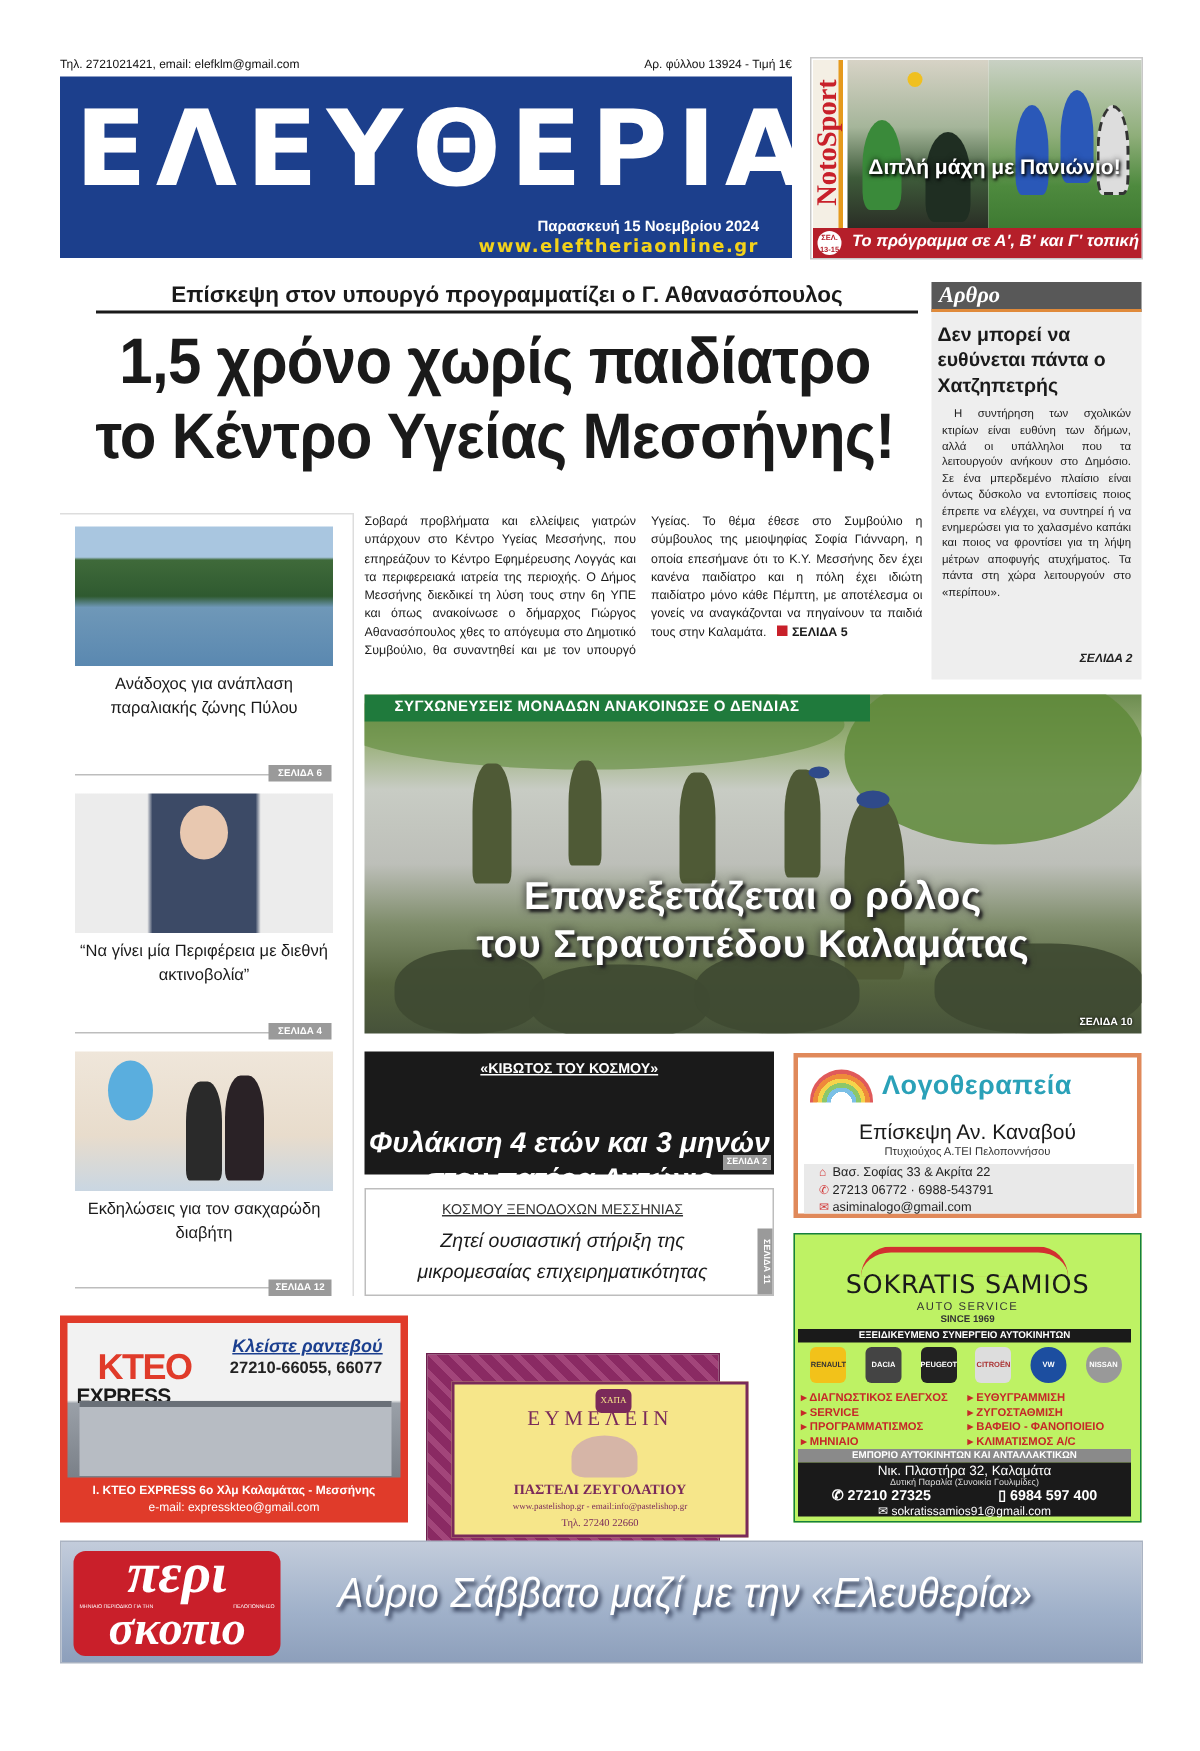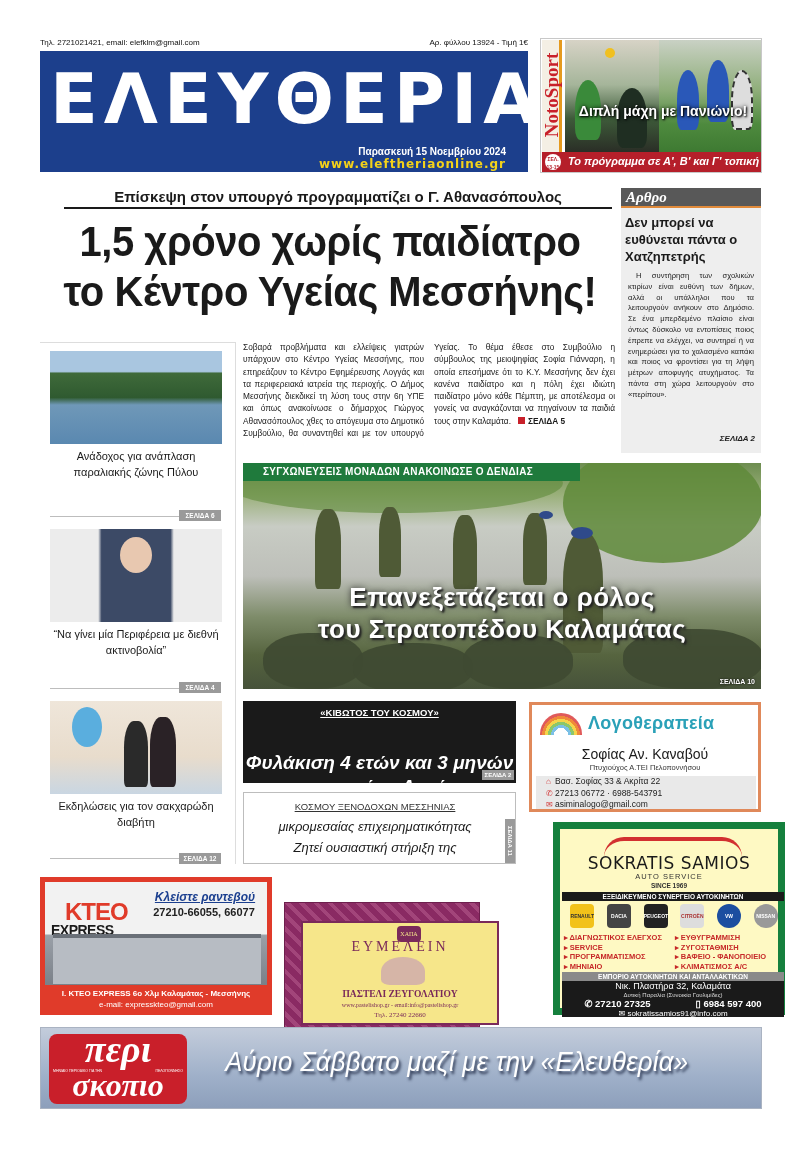--- a/index.html
+++ b/index.html
@@ -76,21 +76,21 @@
   
   .ad-logo { left: 529px; top: 702px; width: 232px; height: 110px; border: 3px solid #e0895a; background: #fff; }
   .al-rainbow { position: absolute; left: 8px; top: 8px; width: 42px; height: 22px; border-radius: 42px 42px 0 0; background: radial-gradient(circle at 50% 100%, #fff 0 7px, #7bc0e6 7px 10px, #8cc76a 10px 13px, #f5d44a 13px 16px, #ef8a3a 16px 19px, #e05a5a 19px 22px); }
   .al-title { position: absolute; left: 56px; top: 8px; color: #2aa1b8; font-weight: bold; font-size: 18px; letter-spacing: 0.3px; }
   .al-name { position: absolute; left: 0; top: 41px; width: 100%; text-align: center; font-size: 14px; color: #1a1a1a; }
   .al-sub { position: absolute; left: 0; top: 58px; width: 100%; text-align: center; font-size: 7.5px; color: #333; }
   .al-info { position: absolute; left: 4px; top: 71px; width: 220px; height: 33px; background: #e9e9e9; padding-left: 10px; font-size: 8.5px; line-height: 10.5px; color: #222; }
   .al-icon { display: inline-block; width: 9px; color: #d23b3b; font-size: 8px; }
 
   
-  .ad-auto { left: 529px; top: 822px; width: 232px; height: 193px; border: 7px solid #15803d; background: #fef9c3; margin-left: 24px; }
+  .ad-auto { left: 529px; top: 822px; width: 232px; height: 193px; border: 1px solid #15803d; background: #bef264; }
   .aa-car { position: absolute; left: 44px; top: 8px; width: 138px; height: 20px; border-top: 4px solid #d23030; border-radius: 60px 60px 0 0; }
   .aa-name { position: absolute; left: 0; top: 24px; width: 100%; text-align: center; font-size: 17px; color: #1a1a1a; font-family: "DejaVu Sans", sans-serif; letter-spacing: 0.5px; }
   .aa-sub { position: absolute; left: 0; top: 43px; width: 100%; text-align: center; font-size: 7.5px; color: #333; letter-spacing: 1px; }
   .aa-since { position: absolute; left: 0; top: 53px; width: 100%; text-align: center; font-size: 6.5px; color: #333; font-weight: bold; }
   .aa-band1 { position: absolute; left: 2px; top: 63px; width: 222px; height: 9px; background: #1a1a1a; color: #fff; font-size: 6.5px; font-weight: bold; text-align: center; line-height: 9px; }
   .aa-brands { position: absolute; left: 4px; top: 75px; width: 220px; height: 24px; display: flex; justify-content: space-around; }
   .aa-brand { width: 24px; height: 24px; border-radius: 4px; font-size: 5px; color: #fff; text-align: center; line-height: 24px; font-weight: bold; }
   .aa-services { position: absolute; left: 4px; top: 104px; width: 222px; display: grid; grid-template-columns: 1fr 1fr; font-size: 7.5px; line-height: 9.5px; color: #c62828; font-weight: bold; }
   .aa-band2 { position: absolute; left: 2px; top: 143px; width: 222px; height: 9px; background: #8a8a8a; color: #fff; font-size: 6.5px; font-weight: bold; text-align: center; line-height: 9px; }
   .aa-foot { position: absolute; left: 2px; top: 152px; width: 222px; height: 36px; background: #1a1a1a; color: #fff; text-align: center; }
@@ -235,30 +235,30 @@
   <div class="bb-title">
     <div>Φυλάκιση 4 ετών και 3 μηνών</div>
     <div>στον πατέρα Αντώνιο</div>
   </div>
   <div class="bb-page">ΣΕΛΙΔΑ 2</div>
 </div>
 
 <div class="abs hotelbox">
   <div class="hb-kicker">ΚΟΣΜΟΥ ΞΕΝΟΔΟΧΩΝ ΜΕΣΣΗΝΙΑΣ</div>
   <div class="hb-title">
+    <div>Ζητεί ουσιαστική στήριξη της</div>
     <div>μικρομεσαίας επιχειρηματικότητας</div>
-    <div>Ζητεί ουσιαστική στήριξη της</div>
   </div>
   <div class="hb-page">ΣΕΛΙΔΑ 11</div>
 </div>
 
 <div class="abs ad-logo">
   <div class="al-rainbow"></div>
   <div class="al-title">Λογοθεραπεία</div>
-  <div class="al-name">Σοφίας Αν. Καναβού</div>
+  <div class="al-name">Επίσκεψη Αν. Καναβού</div>
   <div class="al-sub">Πτυχιούχος Α.ΤΕΙ Πελοποννήσου</div>
   <div class="al-info">
     <div><span class="al-icon">⌂</span><span>Βασ. Σοφίας 33 &amp; Ακρίτα 22</span></div>
     <div><span class="al-icon">✆</span><span>27213 06772 · 6988-543791</span></div>
     <div><span class="al-icon">✉</span><span>asiminalogo@gmail.com</span></div>
   </div>
 </div>
 
 <div class="abs ad-auto">
   <div class="aa-car"></div>
@@ -285,21 +285,21 @@
     <div>▸ <span>ΚΛΙΜΑΤΙΣΜΟΣ A/C</span></div>
   </div>
   <div class="aa-band2">ΕΜΠΟΡΙΟ ΑΥΤΟΚΙΝΗΤΩΝ ΚΑΙ ΑΝΤΑΛΛΑΚΤΙΚΩΝ</div>
   <div class="aa-foot">
     <div class="aa-addr">Νικ. Πλαστήρα 32, Καλαμάτα</div>
     <div class="aa-addr2">Δυτική Παραλία (Συνοικία Γουλιμίδες)</div>
     <div class="aa-phones">
       <span><span>✆ </span><span>27210 27325</span></span>
       <span><span>▯ </span><span>6984 597 400</span></span>
     </div>
-    <div class="aa-mail"><span>✉ </span><span>sokratissamios91@info.com</span></div>
+    <div class="aa-mail"><span>✉ </span><span>sokratissamios91@gmail.com</span></div>
   </div>
 </div>
 
 <div class="abs ad-kteo">
   <div class="kt-inner">
     <div class="kt-logo">
       <div class="kt-logo-a">ΚΤΕΟ</div>
       <div class="kt-logo-b">EXPRESS</div>
     </div>
     <div class="kt-cta">Κλείστε ραντεβού</div>

